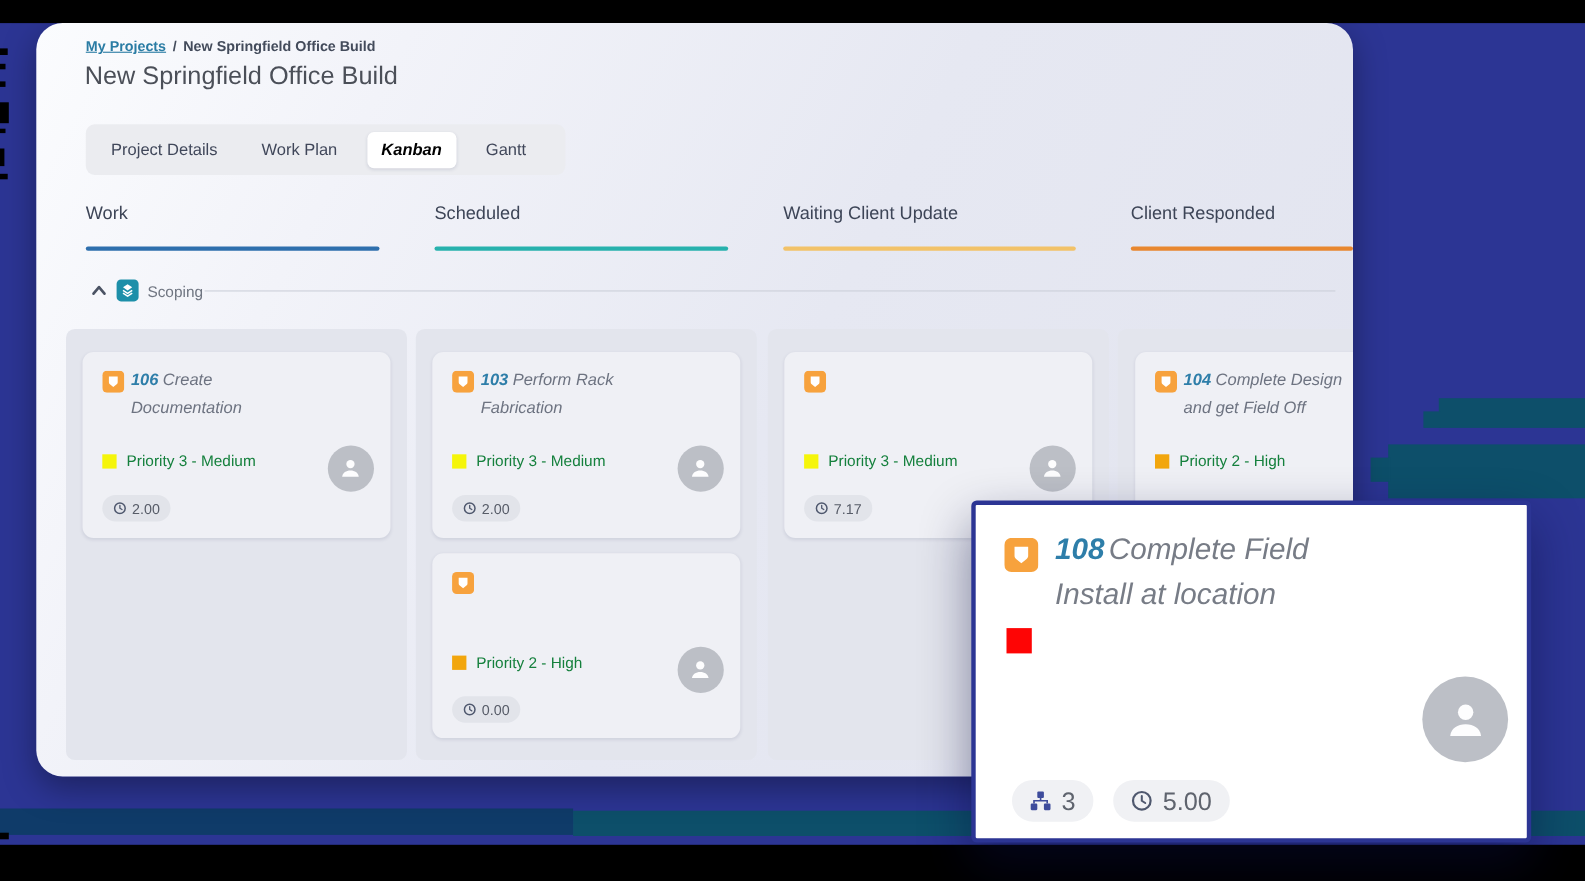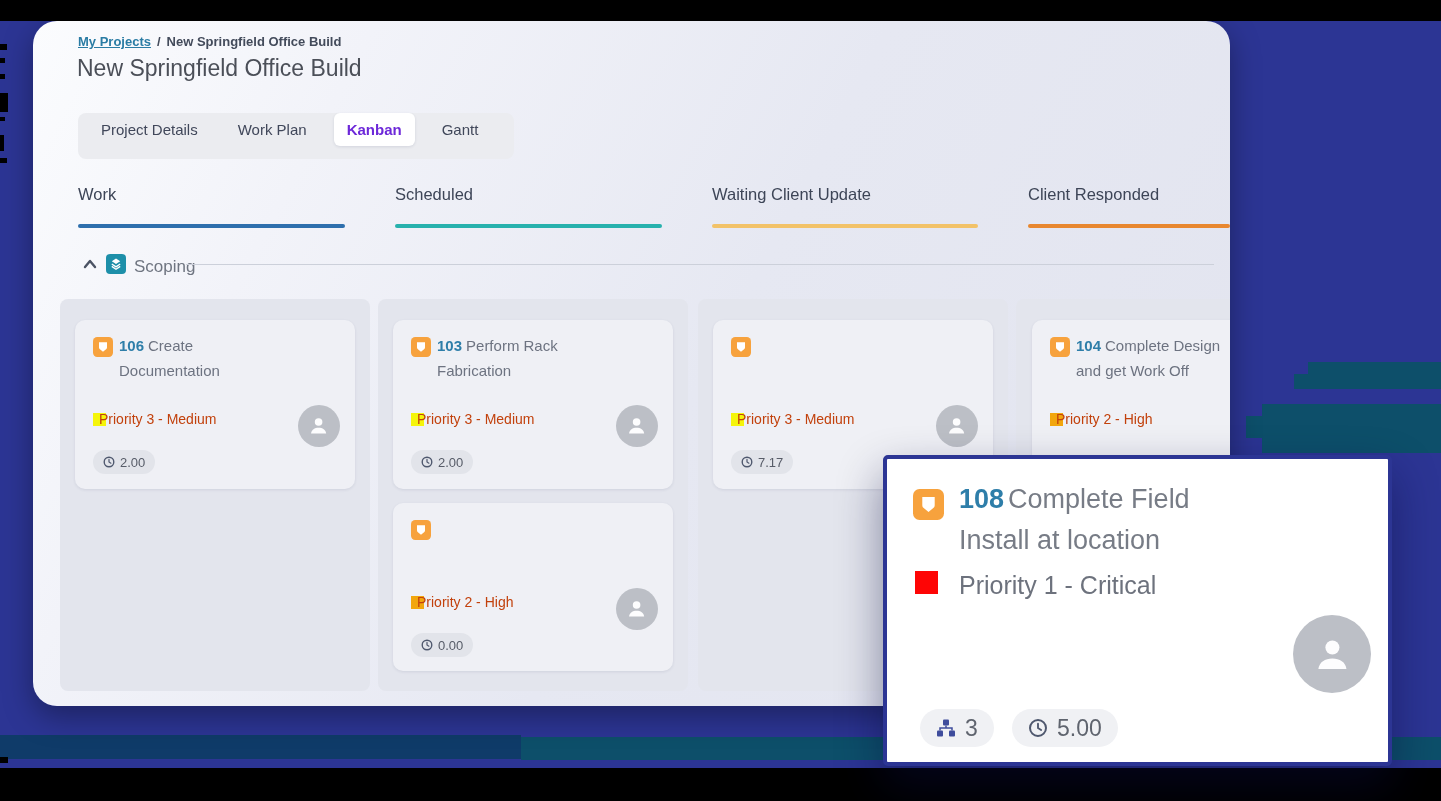--- a/index.html
+++ b/index.html
@@ -27,56 +27,56 @@
     background:linear-gradient(118deg,#fbfcfe 0%,#f2f3f9 22%,#e6e8f2 55%,#e2e4ef 100%);
     box-shadow:0 10px 30px rgba(0,0,0,.35);
   }
   .breadcrumb { position:absolute; left:45px; top:13px; font-size:13px; font-weight:bold; color:#434b5b; }
   .breadcrumb .crumb-link { color:#2a7ca4; cursor:pointer;text-decoration:underline; }
   .breadcrumb .sep { margin:0 6px; color:#434b5b; }
   .page-title { position:absolute; left:44px; top:34px; font-size:23px; color:#4b4f58; }
   
   .tabbar {
     position:absolute; left:45px; top:92px; width:436px; height:46px;
-    background:#ebecf0; border-radius:8px; display:flex; align-items:flex-start;
+    background:#ebecf0; border-radius:8px; display:flex; align-items:center;
     padding:0 10px; gap:14px; font-size:15px; color:#40475a;
   }
   .tab { padding:8px 13px; white-space:nowrap; cursor:pointer; border-radius:6px; }
-  .tab.active { background:#ffffff; color:#6d28d9; font-weight:bold; box-shadow:0 1px 3px rgba(40,50,90,.12); }
+  .tab.active { background:#ffffff; color:#000000; font-weight:bold; box-shadow:0 1px 3px rgba(40,50,90,.12);font-style:italic; }
   
   .col-head { position:absolute; top:164px; font-size:16.5px; color:#3d4557; }
   .col-line { position:absolute; top:203px; height:4px; border-radius:2px; }
   .u-open { background:#2e6fad; } .u-sched { background:#27b1ad; }
   .u-wait { background:#f2c268; } .u-resp { background:#e8872f; }
   
   .chev { position:absolute; left:50px; top:237px; width:14px; height:12px; cursor:pointer; }
   .layers-badge { position:absolute; left:73px; top:233px; width:20px; height:20px; border-radius:4px; background:#1d8fa9;
                   display:flex; align-items:center; justify-content:center; }
-  .group-label { position:absolute; left:101px; top:236px; font-size:17px; color:#6f7581; }
+  .group-label { position:absolute; left:101px; top:236px; font-size:14px; color:#6f7581; }
   .group-divider { position:absolute; left:153px; top:243px; width:1028px; height:1px; background:#ccd0da; }
   
   .lane { position:absolute; top:278px; width:310px; height:392px; border-radius:8px; background:#e3e5ed; }
   .lane1{ left:27px; } .lane2{ left:345px; } .lane3{ left:665px; } .lane4{ left:983px; }
   
   .card {
     position:absolute; width:280px; border-radius:10px; background:#eff0f5;
     box-shadow:0 1px 3px rgba(40,50,90,.10); cursor:pointer;
   }
   .c106 { left:42px;  top:299px; height:169px; }
   .c103 { left:360px; top:299px; height:169px; }
   .c107 { left:360px; top:482px; height:168px; }
   .c105 { left:680px; top:299px; height:169px; }
   .c104 { left:999px; top:299px; height:156px; }
   .task-icon { position:absolute; left:18px; top:17px; width:20px; height:20px; }
-  .card-text { position:absolute; left:44px; top:13px; width:168px; font-size:15px; line-height:25px; color:#6d7381; }
+  .card-text { position:absolute; left:44px; top:13px; width:168px; font-size:15px; line-height:25px; color:#6d7381;font-style:italic; }
   .c104 .card-text { width:172px; }
   .card-num { color:#2e7ea9; font-weight:bold; margin-right:4px; }
   .prio-sq { position:absolute; left:18px; top:93px; width:13px; height:13px; }
   .p-yellow{ background:#f5f50a; } .p-orange{ background:#f2a60d; } .p-red{ background:#fe0505; }
-  .prio-label { position:absolute; left:24px; top:91px; font-size:14px; color:#c2410c; }
+  .prio-label { position:absolute; left:40px; top:91px; font-size:14px; color:#15803d; }
   .avatar { position:absolute; border-radius:50%; background:#bcbfc6; display:flex; align-items:center; justify-content:center; }
   .card .avatar { left:223px; top:85px; width:42px; height:42px; }
   .pill {
     position:absolute; left:18px; top:130px; height:24px; border-radius:12px; background:#e2e4ea;
     display:inline-flex; align-items:center; gap:5px; padding:0 10px; font-size:13px; color:#575c68;
   }
   
   .featured {
     position:absolute; left:883px; top:455px; width:509px; height:311px;
     background:#fff; border:4px solid #2c3594; border-radius:5px;
@@ -242,35 +242,34 @@
       </svg>
       <span>7.17</span>
     </div>
   </div>
 
   <div class="card c104">
     <svg class="task-icon" viewBox="0 0 24 24">
       <rect x="0" y="0" width="24" height="24" rx="5" fill="#f7a23d"></rect>
       <path d="M7.2 6.2 h9.6 v6.3 c0 .9 -.4 1.7 -1.1 2.3 L12 17.8 8.3 14.8 c-.7 -.6 -1.1 -1.4 -1.1 -2.3 Z" fill="#ffffff"></path>
     </svg>
-    <div class="card-text"><span class="card-num">104</span><span>Complete Design and get Work Off</span></div>
+    <div class="card-text"><span class="card-num">104</span><span>Complete Design and get Field Off</span></div>
     <div class="prio-sq p-orange"></div>
     <div class="prio-label">Priority 2 - High</div>
   </div>
 
 </div>
 
 <div class="featured">
   <svg class="task-icon" viewBox="0 0 24 24">
     <rect x="0" y="0" width="24" height="24" rx="5" fill="#f7a23d"></rect>
     <path d="M7.2 6.2 h9.6 v6.3 c0 .9 -.4 1.7 -1.1 2.3 L12 17.8 8.3 14.8 c-.7 -.6 -1.1 -1.4 -1.1 -2.3 Z" fill="#ffffff"></path>
   </svg>
   <div class="card-text"><span class="card-num">108</span><span>Complete Field Install at location</span></div>
   <div class="prio-sq p-red"></div>
-  <div class="prio-label">Priority 1 - Critical</div>
   <div class="avatar">
     <svg width="60%" height="60%" viewBox="0 0 24 24">
       <circle cx="12" cy="8.5" r="3.6" fill="#fdfdfe"></circle>
       <path d="M4.8 19.5 c.5 -3.6 3.4 -5.4 7.2 -5.4 s6.7 1.8 7.2 5.4 Z" fill="#fdfdfe"></path>
     </svg>
   </div>
   <div class="fpill fpill1">
     <svg width="20" height="20" viewBox="0 0 20 20">
       <rect x="7" y="1.5" width="6" height="6" rx="1" fill="#3e4c9c"></rect>
       <rect x="1" y="12.5" width="6" height="6" rx="1" fill="#3e4c9c"></rect>

